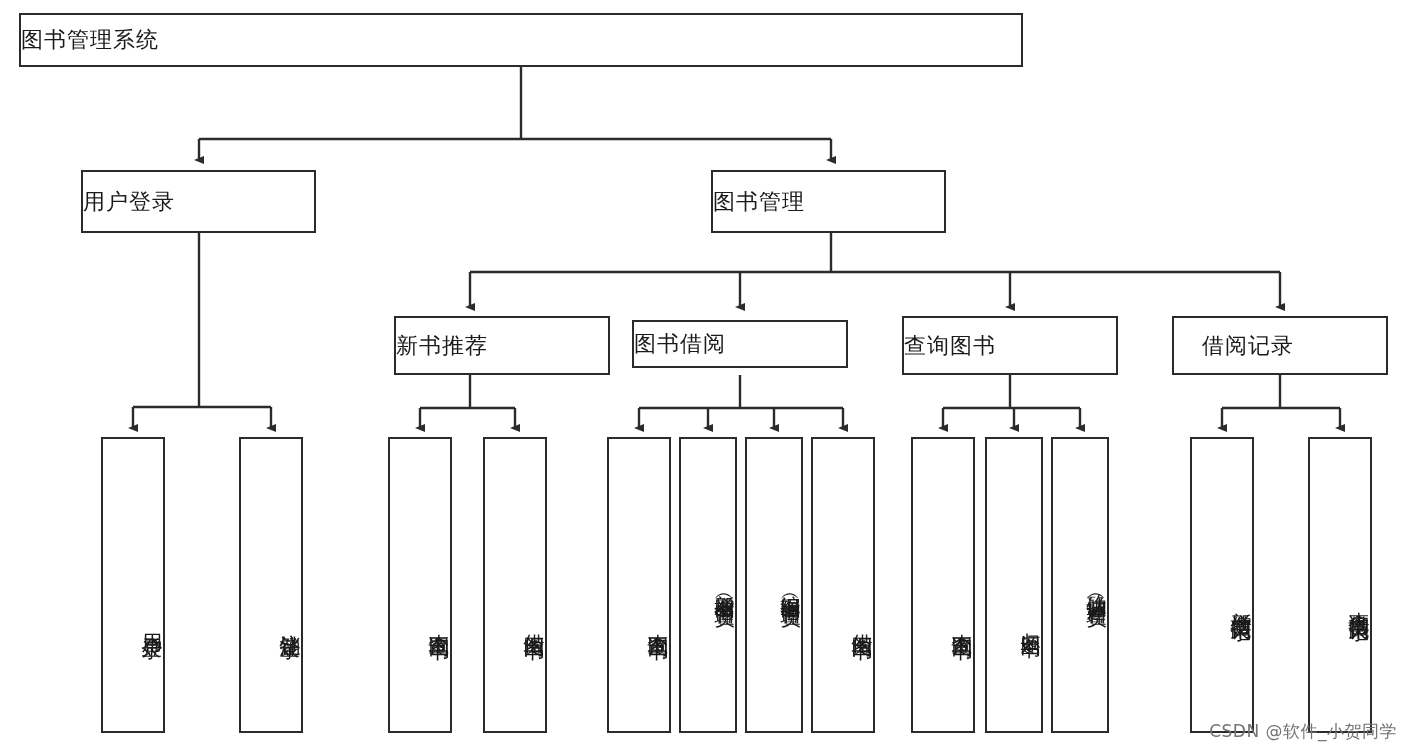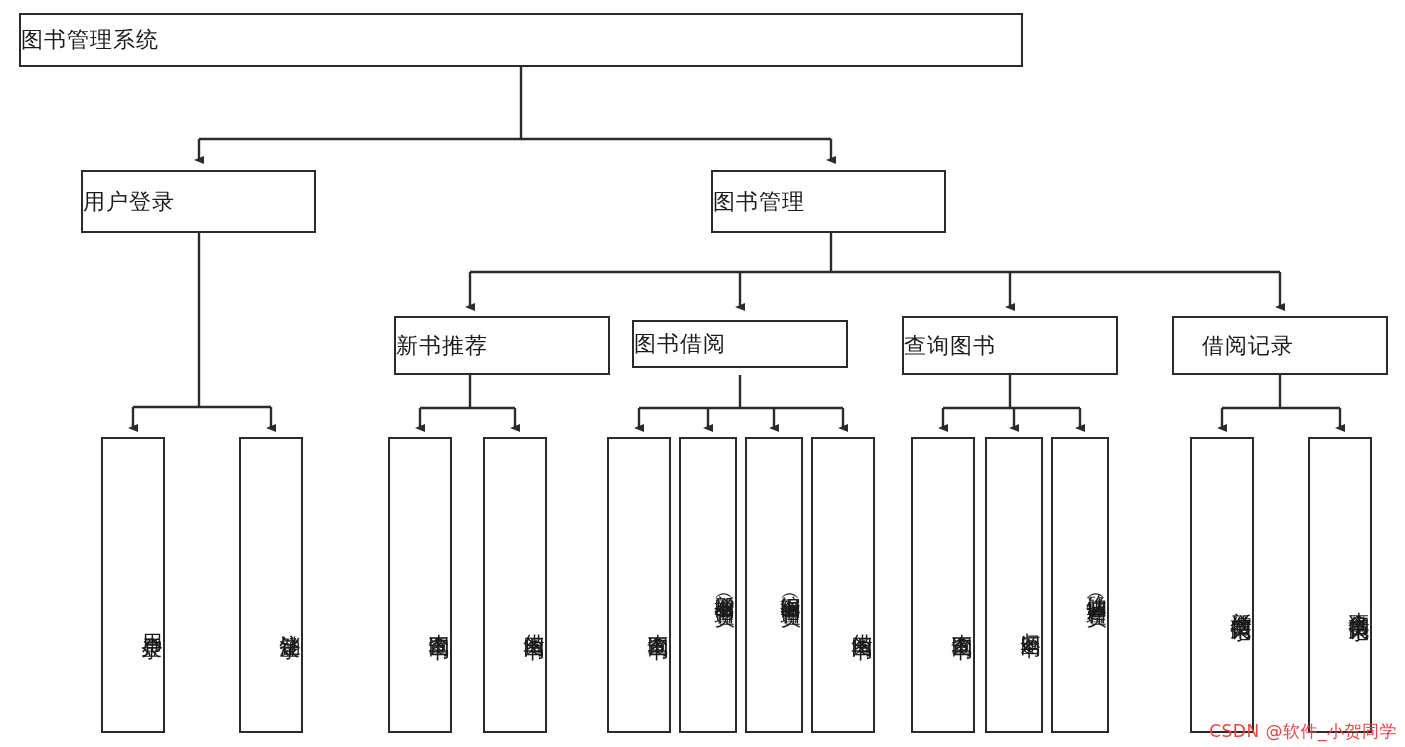--- a/index.html
+++ b/index.html
@@ -53,21 +53,21 @@
     top: 0;
     width: 1405px;
     height: 747px;
     pointer-events: none;
   }
   .watermark {
     position: absolute;
     right: 8px;
     bottom: 4px;
     font-size: 17px;
-    color: #ef4444;
+    color: #737373;
     letter-spacing: 0.5px;
     white-space: nowrap;
   }
 </style>
 </head>
 <body>
 
 <div id="canvas">
 
   <svg id="edges" viewBox="0 0 1405 747" xmlns="http://www.w3.org/2000/svg">

